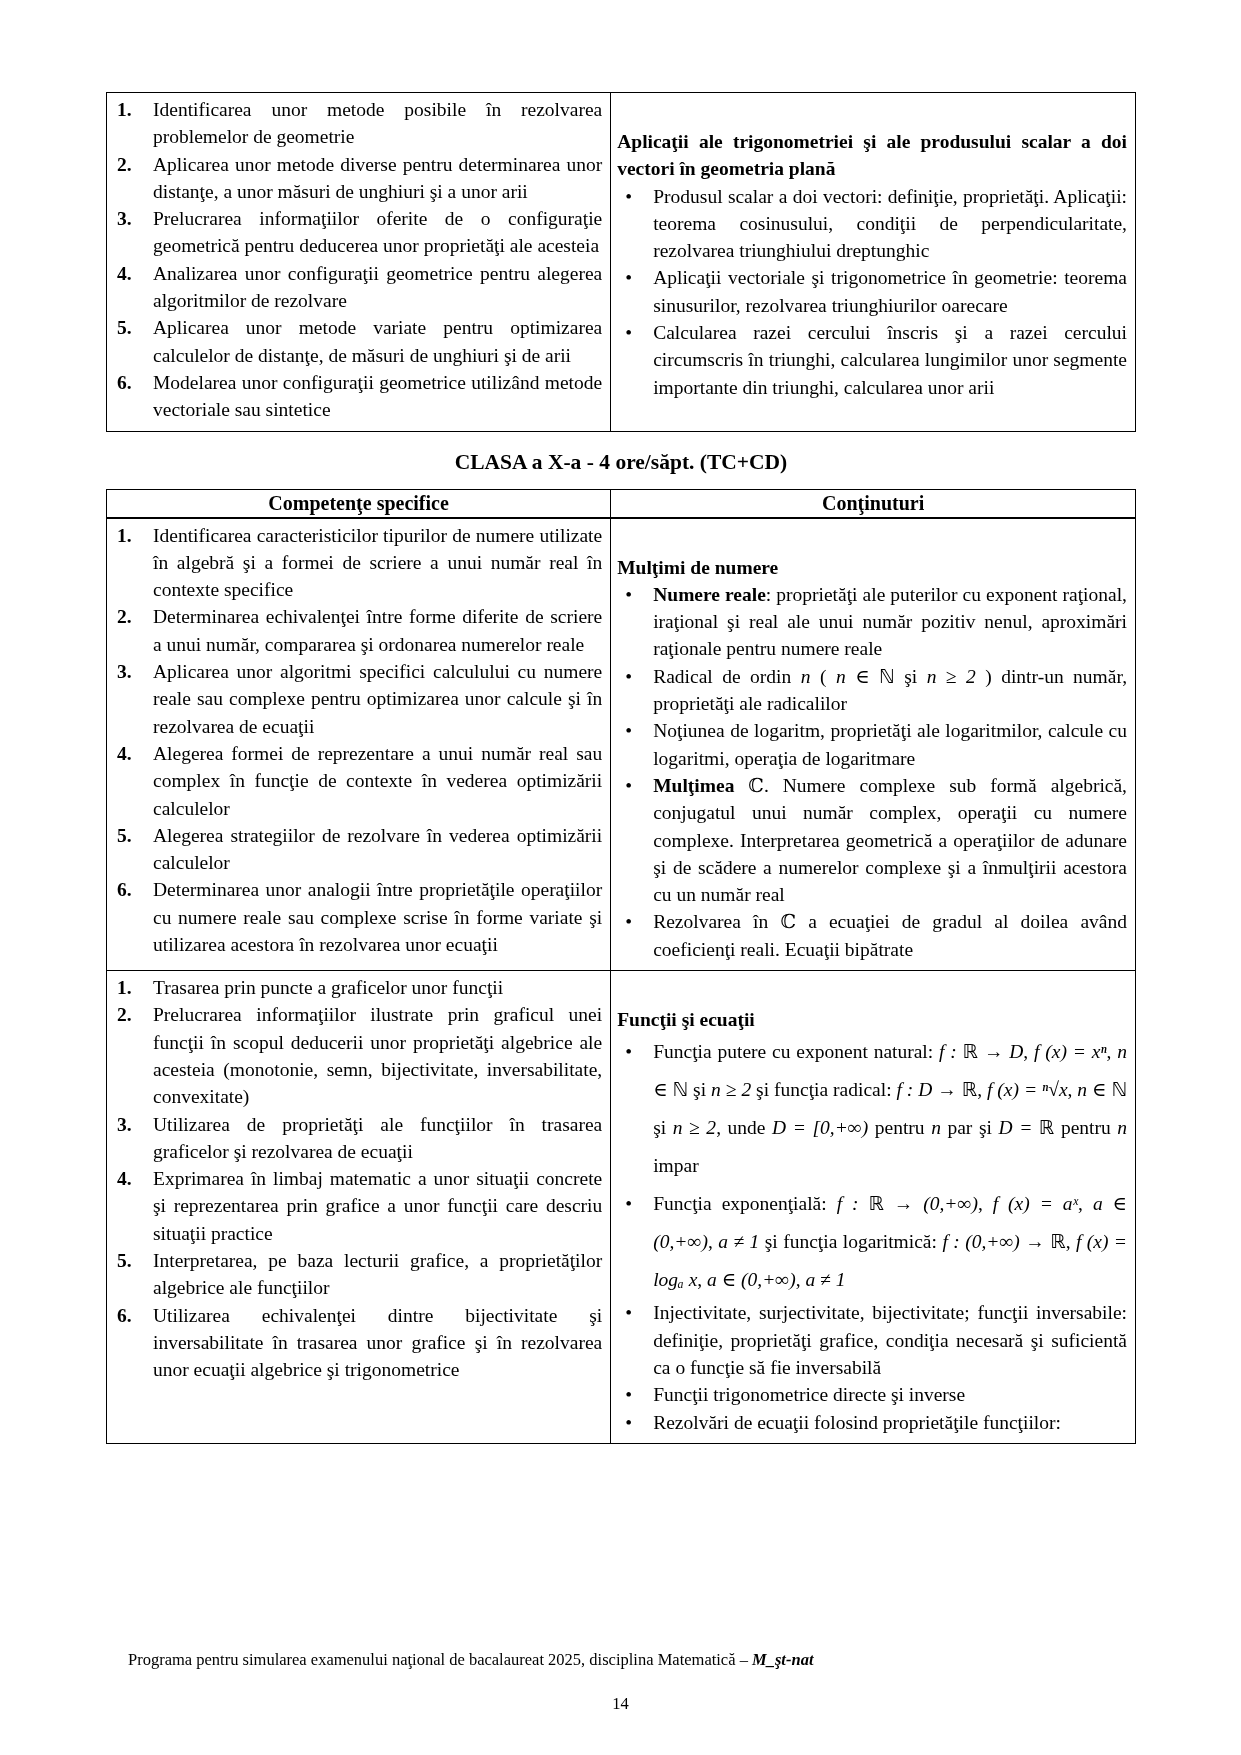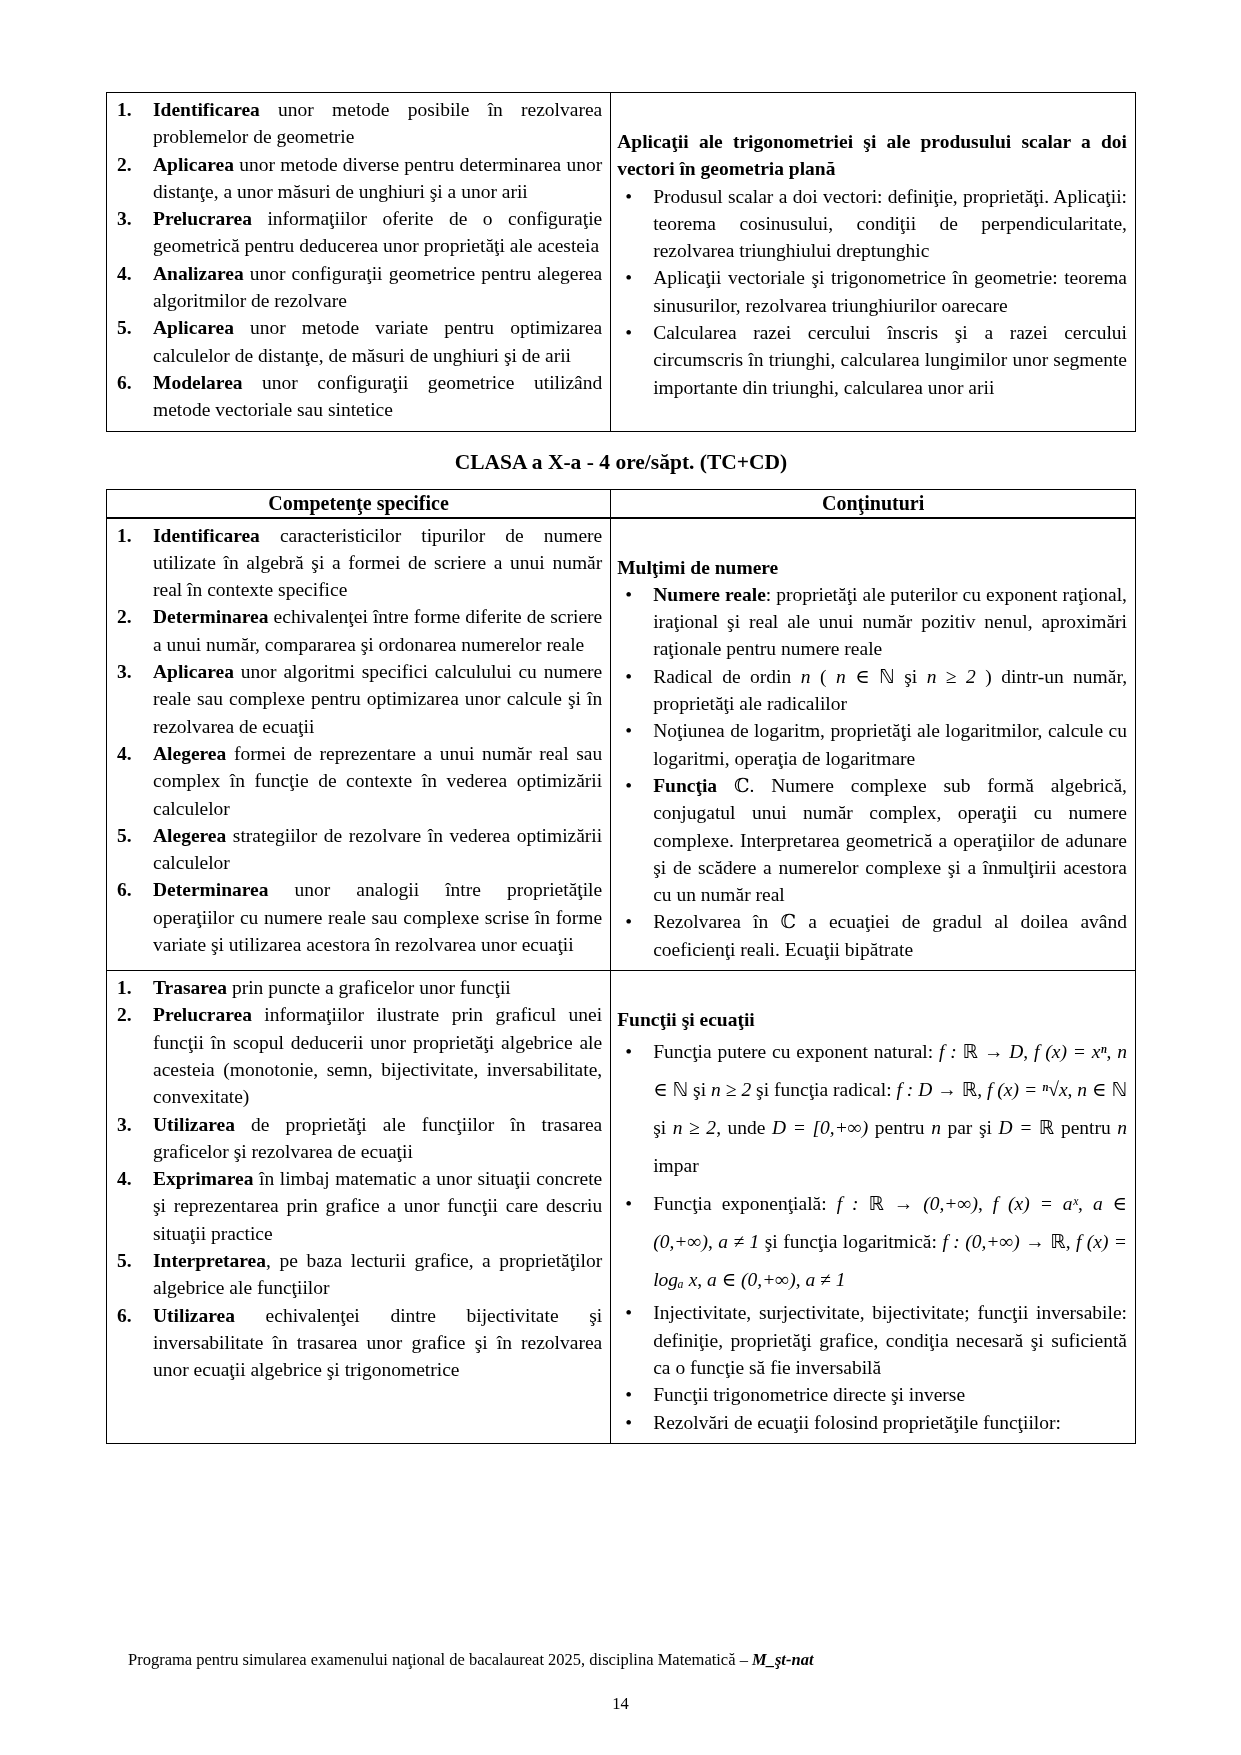--- a/index.html
+++ b/index.html
@@ -15,21 +15,21 @@
   td, th { border:1.5px solid #000; vertical-align:top; padding:3px 8px 7px 6px; }
   th { font-weight:700; text-align:center; font-size:20px; padding:2px 15px; border-bottom:2.5px solid #000; }
   .c1 { width:49%; }
   .c2 { width:51%; }
 
   .cellbody { font-size:19.5px; line-height:1.4; }
 
   .oli { display:flex; }
   .oli .num { flex:0 0 40px; font-weight:700; padding-left:4px; }
   .oli .itx { flex:1; text-align:justify; }
-  .oli .itx b { font-weight:700; }
+  .oli .itx b { font-weight:400; }
 
   .bli { display:flex; }
   .bli .dot { flex:0 0 36px; padding-left:8px; }
   .bli .btx { flex:1; text-align:justify; }
 
   .celltitle { font-weight:700;margin-top:32px; }
   .t1title { text-align:justify; }
 
   .mi { font-style:italic; }
   .mathy .btx, .mathy .dot { line-height:1.95; }
@@ -139,21 +139,21 @@
           <div class="bli">
                 <span class="dot">•</span>
                 <span class="btx"><span>Radical de ordin </span><span class="mi">n</span><span> ( </span><span class="mi">n ∈ ℕ</span><span> şi </span><span class="mi">n ≥ 2</span><span> ) dintr-un număr, proprietăţi ale radicalilor</span></span>
               </div>
           <div class="bli">
                 <span class="dot">•</span>
                 <span class="btx"><span>Noţiunea de logaritm, proprietăţi ale logaritmilor, calcule cu logaritmi, operaţia de logaritmare</span></span>
               </div>
           <div class="bli">
                 <span class="dot">•</span>
-                <span class="btx"><b>Funcţia</b><span> ℂ</span><span>. Numere complexe sub formă algebrică, conjugatul unui număr complex, operaţii cu numere complexe. Interpretarea geometrică a operaţiilor de adunare şi de scădere a numerelor complexe şi a înmulţirii acestora cu un număr real</span></span>
+                <span class="btx"><b>Mulţimea</b><span> ℂ</span><span>. Numere complexe sub formă algebrică, conjugatul unui număr complex, operaţii cu numere complexe. Interpretarea geometrică a operaţiilor de adunare şi de scădere a numerelor complexe şi a înmulţirii acestora cu un număr real</span></span>
               </div>
           <div class="bli">
                 <span class="dot">•</span>
                 <span class="btx"><span>Rezolvarea în </span><span>ℂ</span><span> a ecuaţiei de gradul al doilea având coeficienţi reali. Ecuaţii bipătrate</span></span>
               </div>
         </td>
       </tr>
 
       <tr>
         <td class="c1 cellbody">

